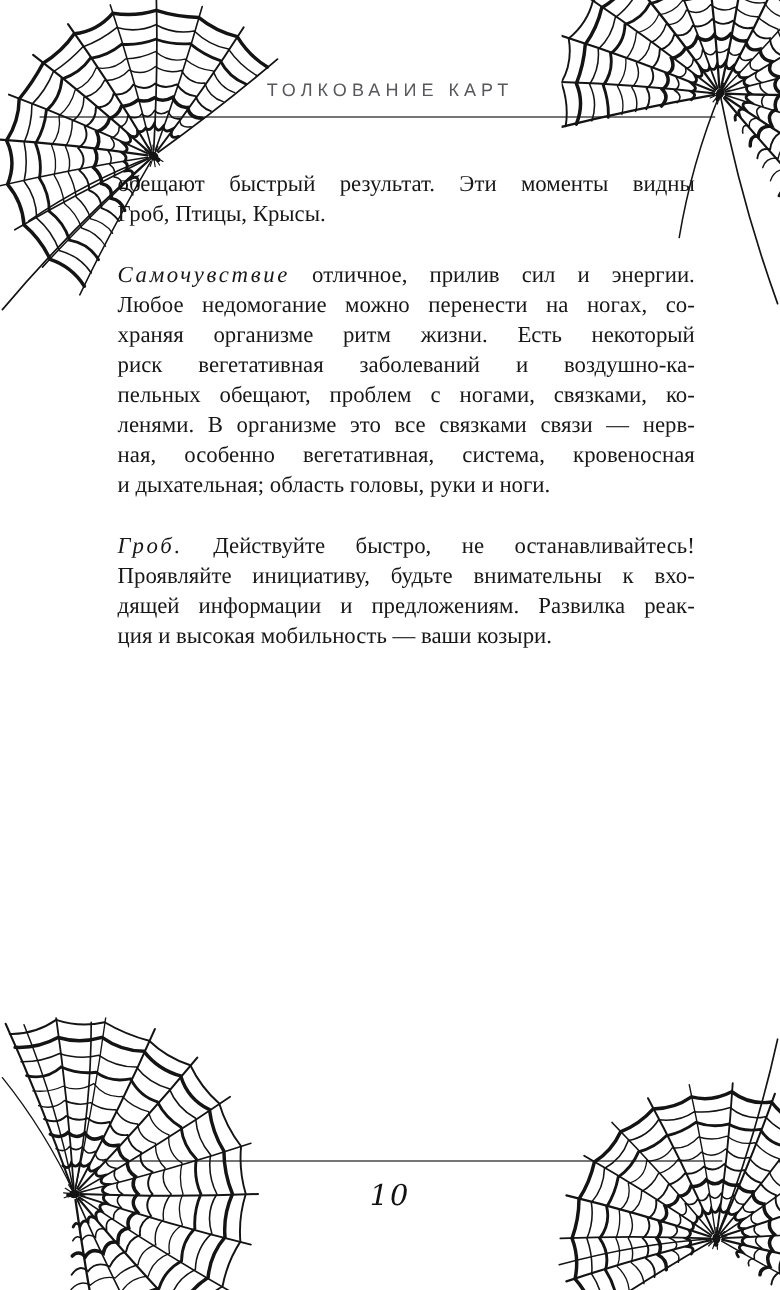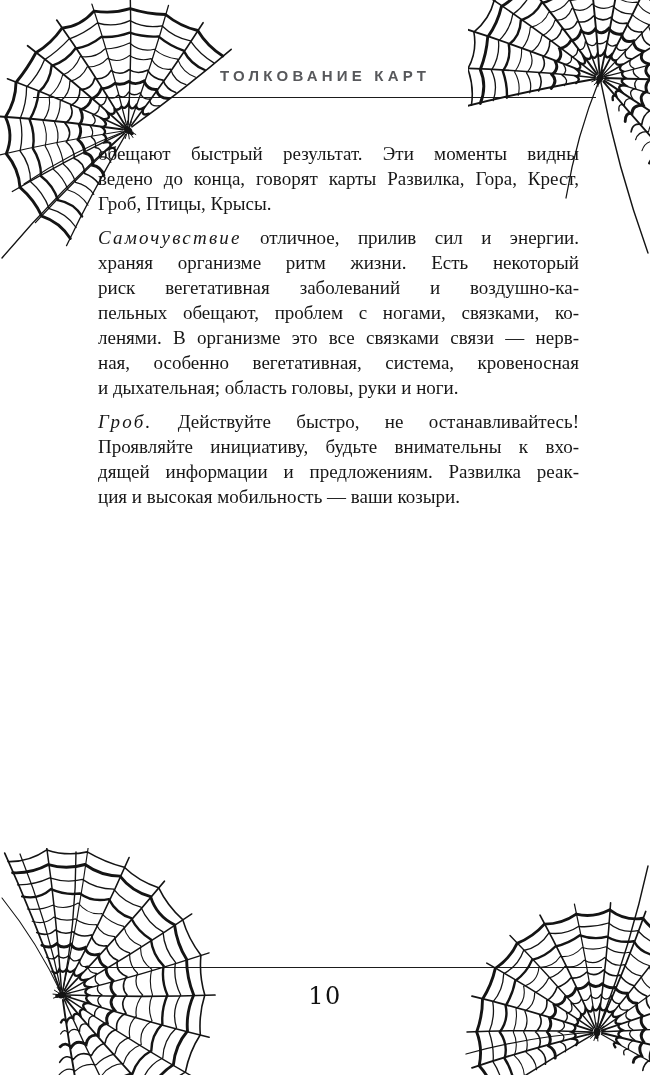--- a/index.html
+++ b/index.html
@@ -7,65 +7,66 @@
     width:650px; height:1075px;
     position:relative;
     background:#ffffff;
     overflow:hidden;
     font-family:"Liberation Serif","DejaVu Serif",serif;
   }
   .header-title {
     position:absolute; top:67px; left:0; right:0;
     text-align:center;
     font-family:"Liberation Sans","DejaVu Sans",sans-serif;
-    font-size:15px; font-weight:700;
+    font-size:15px; font-weight:400;
     letter-spacing:4.2px;
     color:#57585b;
     z-index:2;
   }
   .rule { position:absolute; height:0; border-top:1.6px solid #1b1b1b; z-index:1; }
   .rule-top    { left:33px; width:563px; top:97px;  }
   .rule-bottom { left:85px; width:517px; top:967px; }
   .text-block {
     position:absolute; left:98px; top:141px; width:481px;
     color:#171717;
     font-size:19px; line-height:25px;
     z-index:2;
   }
   .para { margin:0; }
-  .para + .para { margin-top:9px; }
+  .para + .para { margin-top:26px; }
   .line { text-align:justify; text-align-last:justify; text-justify:inter-word; }
   .line.last { text-align-last:left; }
   .lead { font-style:italic; letter-spacing:2.2px; }
   .page-number {
     position:absolute; top:982px; left:0; right:0;
     text-align:center;
     font-family:"DejaVu Serif",serif;
     font-size:24px; color:#111111;
     letter-spacing:1.5px;
     font-feature-settings:"onum" 1;
     z-index:2;
+    font-style:italic;
   }
   .web { position:absolute; z-index:3; pointer-events:none; }
 </style>
 </head>
 <body>
 
 <div class="header-title">ТОЛКОВАНИЕ КАРТ</div>
 
 <div class="rule rule-top"></div>
 
 <div class="text-block">
     <div class="para">
       <div class="line">обещают быстрый результат. Эти моменты видны</div>
-      <div class="line">ведено до конца, говорят карты Развилка, Гора, Крест,</div>
       <div class="line last">Гроб, Птицы, Крысы.</div>
     </div>
     <div class="para">
       <div class="line"><span class="lead">Самочувствие</span> отличное, прилив сил и энергии.</div>
+      <div class="line">Любое недомогание можно перенести на ногах, со-</div>
       <div class="line">храняя организме ритм жизни. Есть некоторый</div>
       <div class="line">риск вегетативная заболеваний и воздушно-ка-</div>
       <div class="line">пельных обещают, проблем с ногами, связками, ко-</div>
       <div class="line">ленями. В организме это все связками связи — нерв-</div>
       <div class="line">ная, особенно вегетативная, система, кровеносная</div>
       <div class="line last">и дыхательная; область головы, руки и ноги.</div>
     </div>
     <div class="para">
       <div class="line"><span class="lead">Гроб.</span> Действуйте быстро, не останавливайтесь!</div>
       <div class="line">Проявляйте инициативу, будьте внимательны к вхо-</div>

